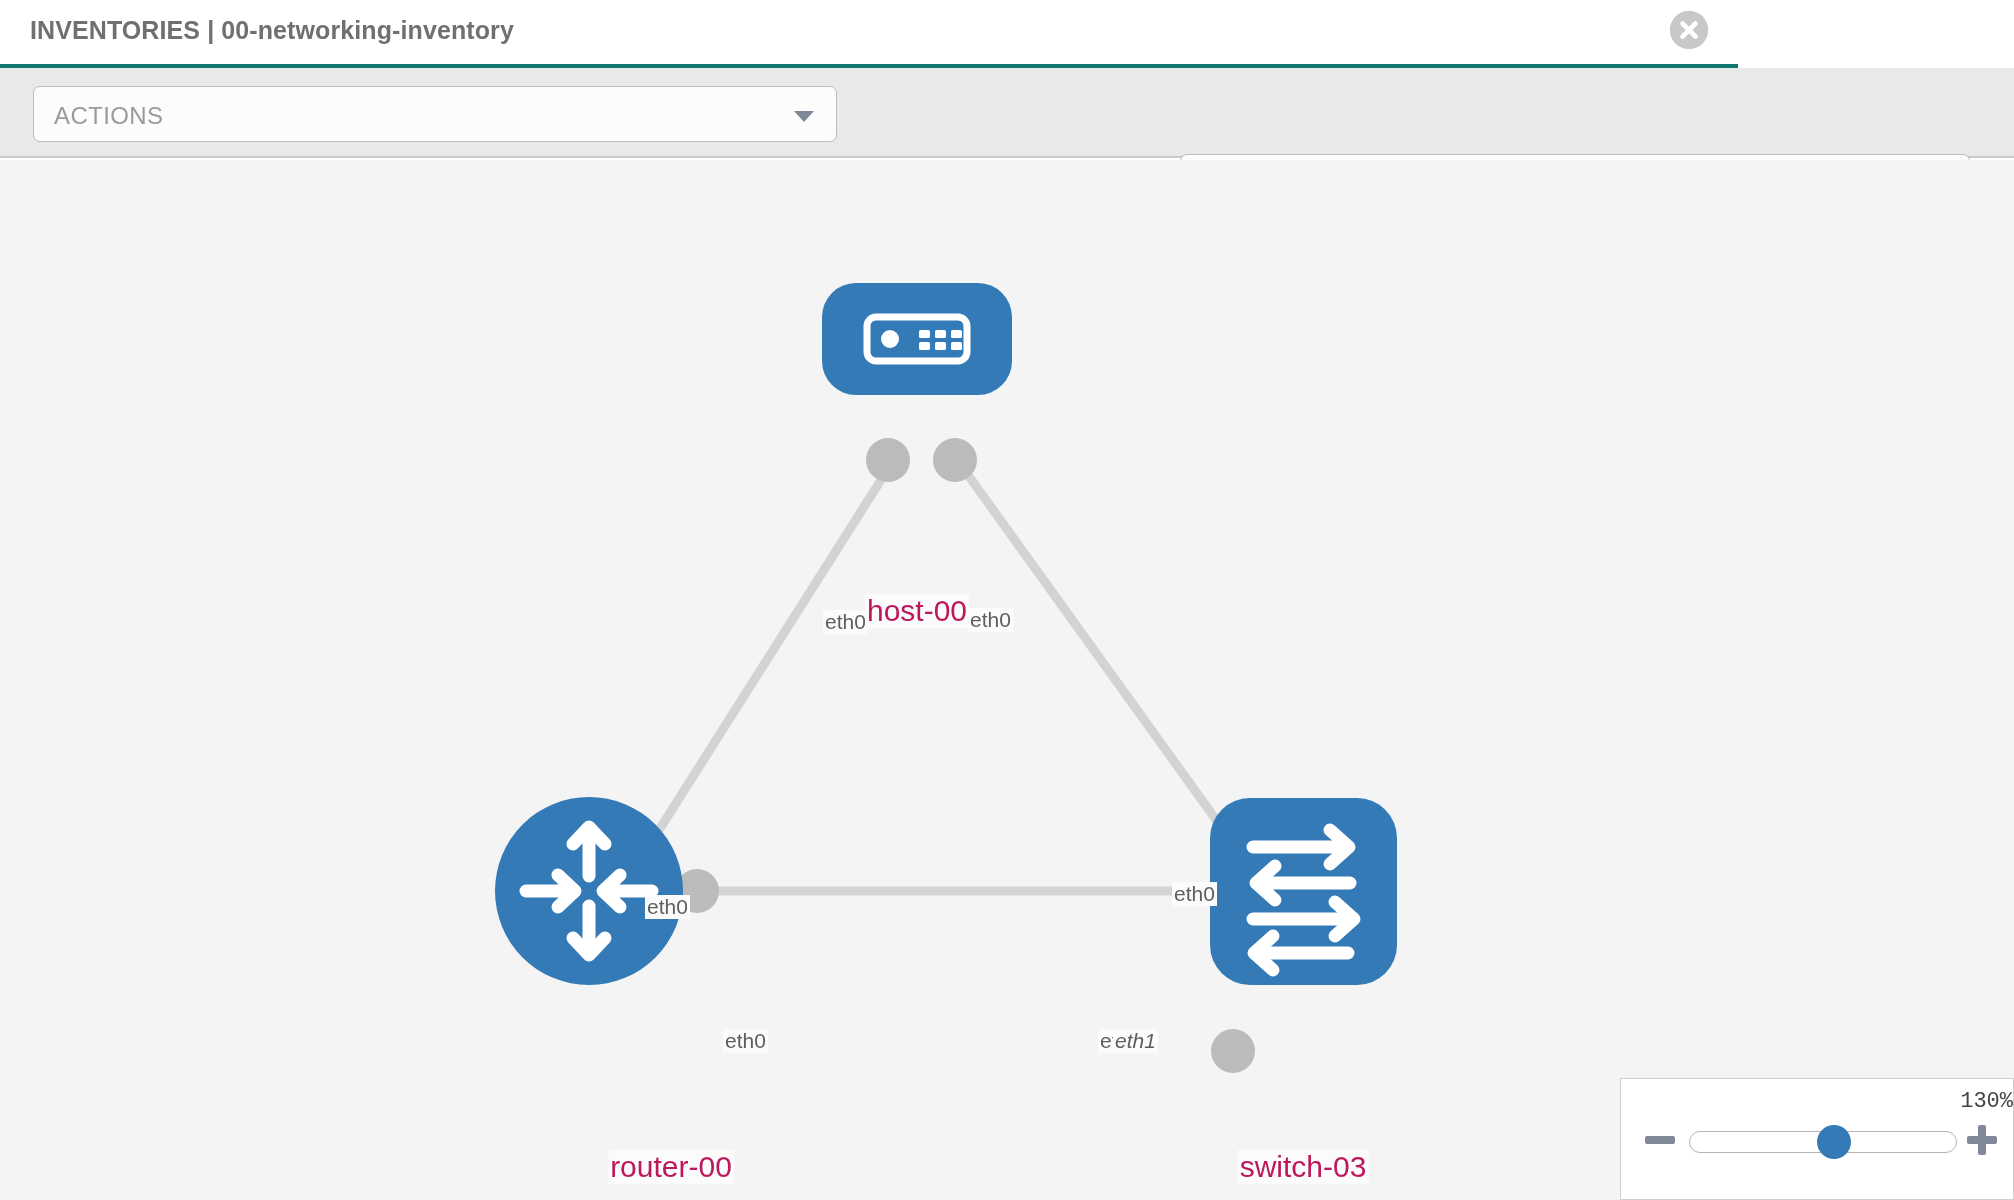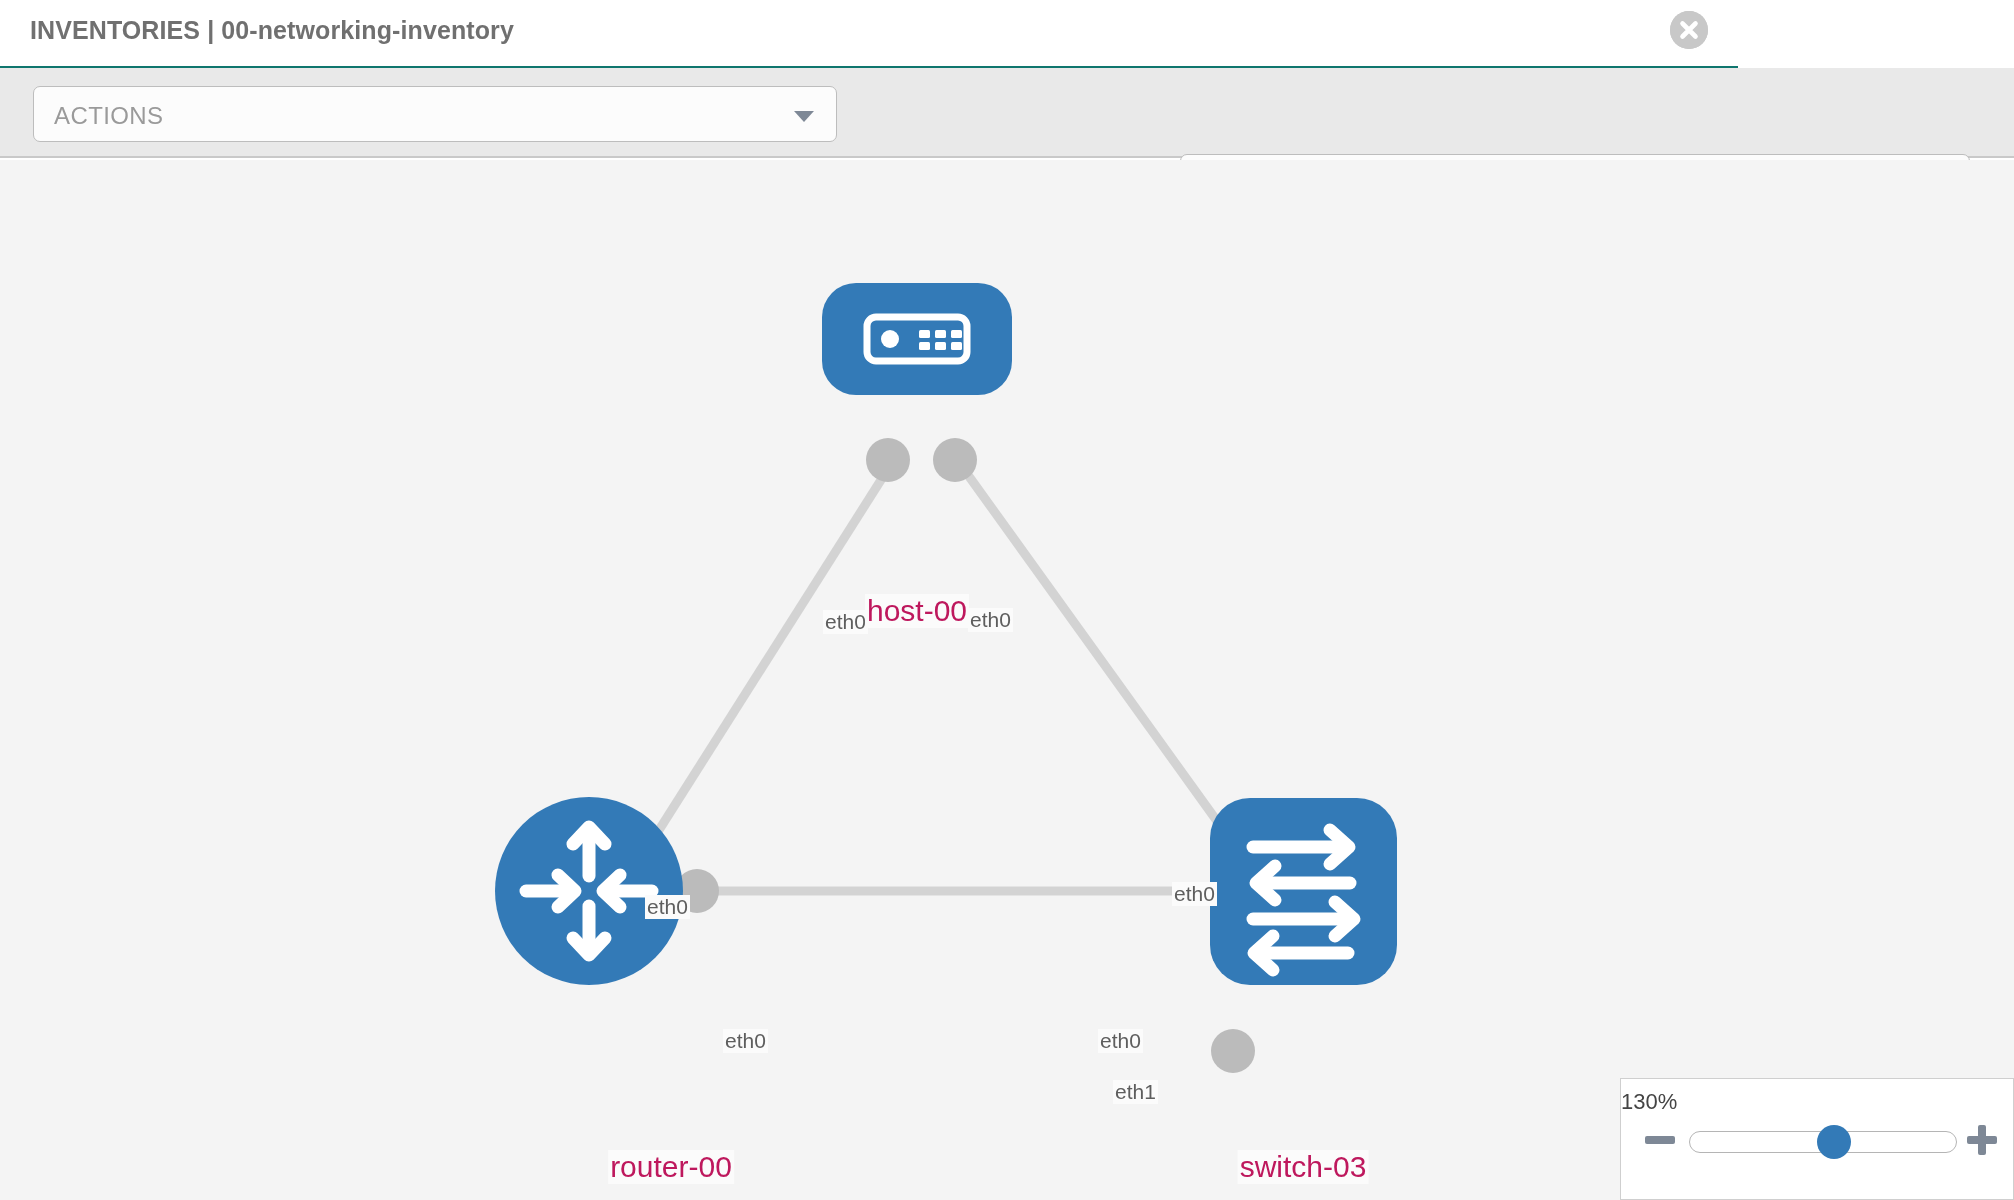--- a/index.html
+++ b/index.html
@@ -19,21 +19,21 @@
     background: #ffffff;
   }
 
   
   .header {
     position: absolute;
     left: 0; top: 0;
     width: 1738px;
     height: 68px;
     background: #ffffff;
-    border-bottom: 2px solid #0f766e;
+    border-bottom: 4px solid #0f766e;
     box-sizing: border-box;
   }
   .header-title {
     position: absolute;
     left: 30px;
     top: 16px;
     font-size: 25px;
     font-weight: bold;
     color: #707070;
     letter-spacing: 0.1px;
@@ -168,23 +168,24 @@
     width: 394px;
     height: 122px;
     background: #ffffff;
     border: 1px solid #cfcfcf;
     box-sizing: border-box;
   }
   .zoom-pct {
     position: absolute;
     top: 10px;
     left: 0; right: 0;
-    text-align: left;
+    text-align: right;
     font-size: 22px;
     color: #444444;
+    font-family: Liberation Mono, monospace;
   }
   .zoom-minus, .zoom-plus {
     position: absolute;
     top: 44px;
     width: 34px;
     height: 34px;
     cursor: pointer;
   }
   .zoom-minus { left: 22px; }
   .zoom-plus  { right: 14px; }
@@ -328,21 +329,21 @@
         </g>
       </g>
     </svg>
 
     <div class="iface-label" style="left:823px; top:450px;">eth0</div>
     <div class="iface-label" style="left:968px; top:448px;">eth0</div>
     <div class="iface-label" style="left:645px; top:735px;">eth0</div>
     <div class="iface-label" style="left:1172px; top:722px;">eth0</div>
     <div class="iface-label" style="left:723px; top:869px;">eth0</div>
     <div class="iface-label" style="left:1098px; top:869px;">eth0</div>
-    <div class="iface-label" style="left:1113px; top:920px;">eth1</div>
+    <div class="iface-label" style="left:1113px; top:869px;font-style:italic;">eth1</div>
 
     <div class="node-label" style="left:917px; top:434px;">host-00</div>
     <div class="node-label" style="left:623px; top:990px;margin-left:48px;">router-00</div>
     <div class="node-label" style="left:1303px; top:990px;">switch-03</div>
   </div>
 
   <div class="zoom-widget">
     <div class="zoom-pct">130%</div>
 
     <div class="zoom-minus">

